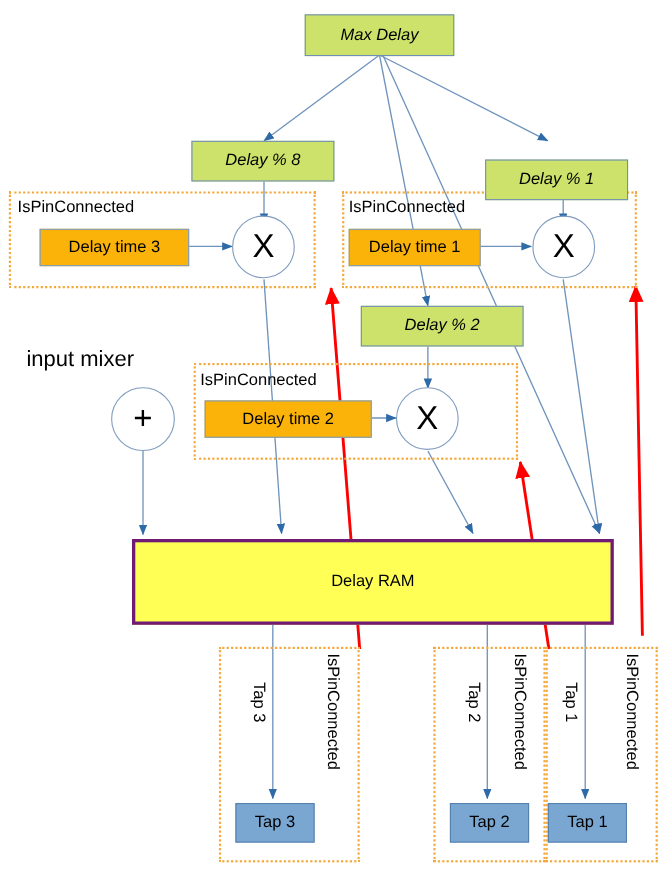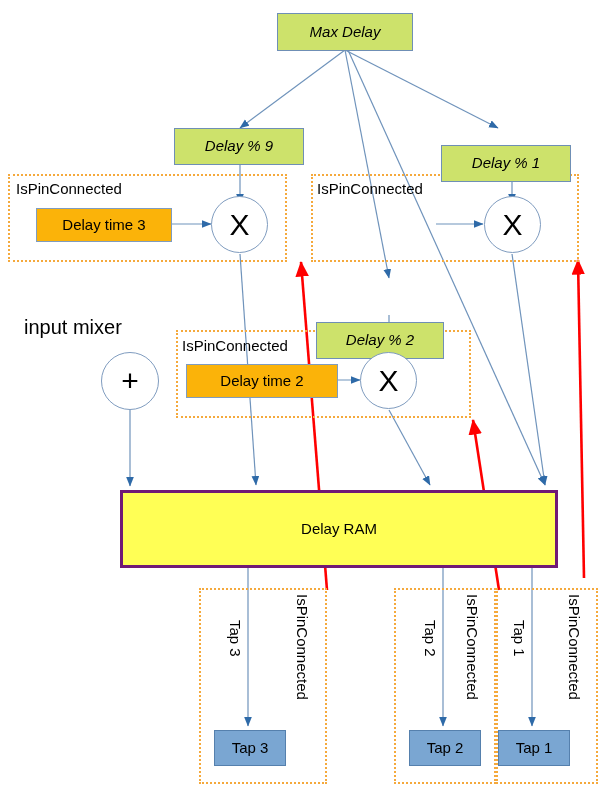--- a/index.html
+++ b/index.html
@@ -156,30 +156,31 @@
   <div class="vlabel" style="left:583px; top:594px;">IsPinConnected</div>
 
   <div class="vlabel" style="left:244px; top:620px;">Tap 3</div>
   <div class="vlabel" style="left:439px; top:620px;">Tap 2</div>
   <div class="vlabel" style="left:528px; top:620px;">Tap 1</div>
 
   <div class="plain-label" style="left:24px; top:316px;">input mixer</div>
 
   <div class="node green-box" style="left:277px; top:13px; width:136px; height:38px;">Max Delay</div>
 
-  <div class="node green-box" style="left:174px; top:128px; width:130px; height:37px;">Delay % 9</div>
+  <div class="node green-box" style="left:174px; top:128px; width:130px; height:37px;">Delay % 8</div>
 
-  <div class="node green-box" style="left:316px; top:278px; width:128px; height:37px;margin-top:44px;">Delay % 2</div>
+  <div class="node green-box" style="left:328px; top:278px; width:148px; height:37px;">Delay % 2</div>
 
   <div class="node green-box" style="left:441px; top:145px; width:130px; height:37px;">Delay % 1</div>
 
   <div class="node orange-box" style="left:36px; top:208px; width:136px; height:34px;">Delay time 3</div>
 
   <div class="node orange-box" style="left:186px; top:364px; width:152px; height:34px;">Delay time 2</div>
 
+  <div class="node orange-box" style="left:317px; top:208px; width:120px; height:34px;">Delay time 1</div>
 
   <div class="op-circle" style="left:211px; top:196px; width:57px; height:57px;">X</div>
 
   <div class="op-circle" style="left:360px; top:352px; width:57px; height:57px;">X</div>
 
   <div class="op-circle" style="left:484px; top:196px; width:57px; height:57px;">X</div>
 
   <div class="op-circle" style="left:101px; top:352px; width:58px; height:58px;">+</div>
 
   <div class="node yellow-box" style="left:120px; top:490px; width:438px; height:78px;">Delay RAM</div>

